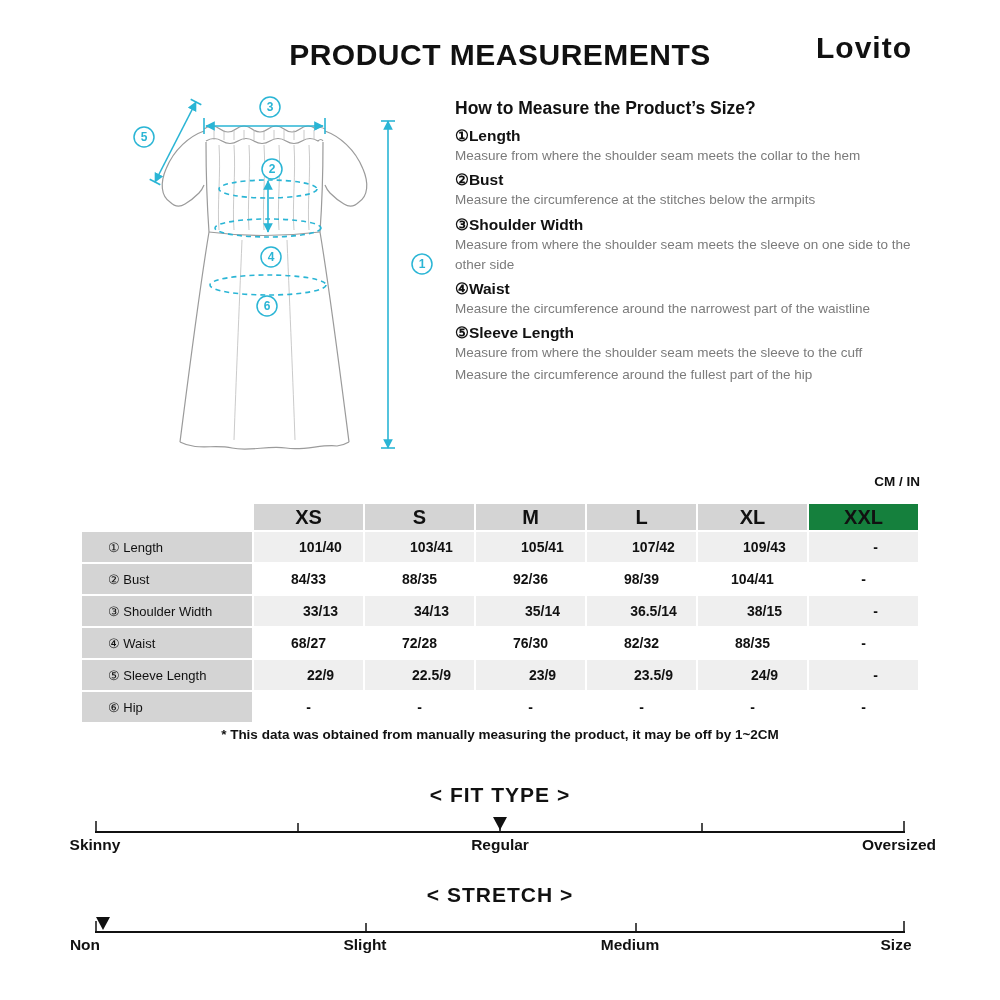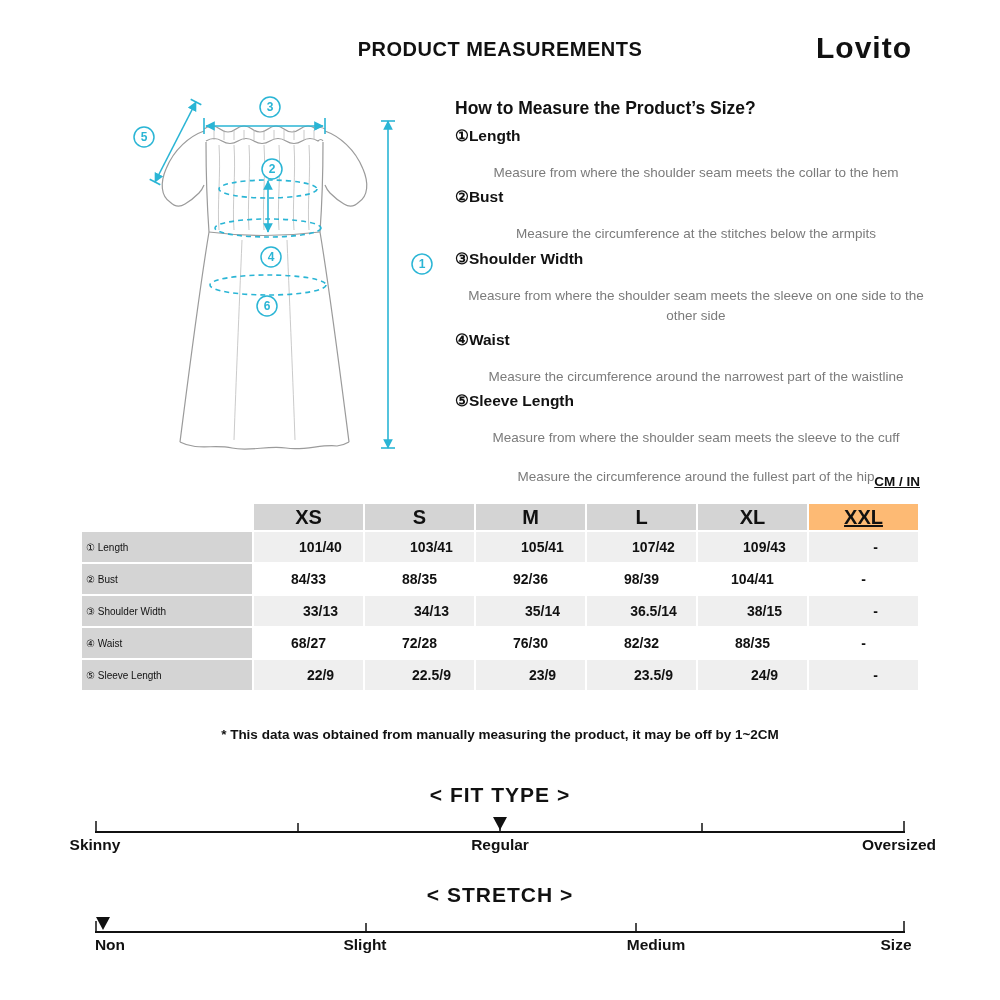--- a/index.html
+++ b/index.html
@@ -1,40 +1,40 @@
 <!DOCTYPE html>
 <html><head>
 <meta charset="utf-8">
 <style>
   html,body{margin:0;padding:0;background:#fff;}
   .page{position:relative;width:1000px;height:1000px;background:#fff;overflow:hidden;
         font-family:"Liberation Sans",sans-serif;color:#111;}
 
   .title{position:absolute;top:38px;left:0;width:100%;text-align:center;
-         font-size:20px;font-weight:bold;letter-spacing:.5px;}
+         font-size:30px;font-weight:bold;letter-spacing:.5px;}
   .logo{position:absolute;top:31px;right:88px;font-size:30px;font-weight:800;letter-spacing:1px;}
 
   .diagram{position:absolute;left:92px;top:82px;}
 
   .guide{position:absolute;left:455px;top:98px;width:482px;}
   .guide-title{font-size:17.5px;font-weight:bold;margin:0 0 8px;}
   .mi-head{font-size:15.5px;font-weight:bold;margin-top:5px;}
-  .mi-desc{font-size:13.5px;color:#7b7b7b;line-height:1.5;margin-top:18px;text-align:center;}
+  .mi-desc{font-size:13.5px;color:#7b7b7b;line-height:1.5;margin-top:1px;}
 
   .units{position:absolute;left:80px;top:474px;width:840px;text-align:right;
-         font-size:13.5px;font-weight:bold;text-decoration:underline;}
+         font-size:13.5px;font-weight:bold;}
 
   table.size-table{position:absolute;left:80px;top:502px;width:840px;
         border-collapse:separate;border-spacing:2px;table-layout:fixed;}
   .size-table th{background:#d4d4d4;font-weight:bold;font-size:20px;height:24px;text-align:center;}
   .size-table th.corner{background:transparent;}
-  .size-table th.xxl{background:#fdba74;text-decoration:underline;}
+  .size-table th.xxl{background:#15803d;}
   .size-table td{height:28px;text-align:center;font-size:14px;font-weight:bold;background:#fff;}
-  .size-table td.rowlabel{background:#d4d4d4;text-align:left;padding-left:4px;
-        font-weight:normal;font-size:10px;}
+  .size-table td.rowlabel{background:#d4d4d4;text-align:left;padding-left:26px;
+        font-weight:normal;font-size:13px;}
   .size-table tr.odd td:not(.rowlabel){background:#efefef;padding-left:25px;}
 
   .footnote{position:absolute;left:0;top:727px;width:100%;text-align:center;
         font-size:13.5px;font-weight:bold;}
 
   .scale-sec{position:absolute;left:0;width:1000px;}
   .scale-sec.fit{top:783px;}
   .scale-sec.str{top:883px;}
   .scale-title{text-align:center;font-size:21px;font-weight:bold;letter-spacing:1px;}
   .scale-svg{display:block;margin:1px 0 0 95px;}
@@ -223,20 +223,29 @@
       </tr>
       <tr class="odd">
         <td class="rowlabel">⑤ Sleeve Length</td>
         <td>22/9</td>
         <td>22.5/9</td>
         <td>23/9</td>
         <td>23.5/9</td>
         <td>24/9</td>
         <td>-</td>
       </tr>
+      <tr>
+        <td class="rowlabel">⑥ Hip</td>
+        <td>-</td>
+        <td>-</td>
+        <td>-</td>
+        <td>-</td>
+        <td>-</td>
+        <td>-</td>
+      </tr>
     </tbody>
   </table>
 
   <div class="footnote">* This data was obtained from manually measuring the product, it may be off by 1~2CM</div>
 
   <div class="scale-sec fit">
     <div class="scale-title">&lt; FIT TYPE &gt;</div>
     <svg class="scale-svg" width="810" height="26" viewBox="0 0 810 26">
       <line x1="0" y1="24" x2="810" y2="24" stroke="#111" stroke-width="2"></line>
       <g stroke="#111" stroke-width="1.5">
@@ -261,20 +270,20 @@
       <line x1="0" y1="24" x2="810" y2="24" stroke="#111" stroke-width="2"></line>
       <g stroke="#111" stroke-width="1.5">
         <line x1="1" y1="13" x2="1" y2="23"></line>
         <line x1="271" y1="15" x2="271" y2="23"></line>
         <line x1="541" y1="15" x2="541" y2="23"></line>
         <line x1="809" y1="13" x2="809" y2="23"></line>
       </g>
       <polygon points="1,9 15,9 8,22" fill="#111"></polygon>
     </svg>
     <div class="scale-labels">
-      <span style="left:110px">Non</span>
+      <span style="left:85px">Non</span>
       <span style="left:365px">Slight</span>
-      <span style="left:656px">Medium</span>
+      <span style="left:630px">Medium</span>
       <span style="left:896px">Size</span>
     </div>
   </div>
 
 </div>
 
 </body></html>

